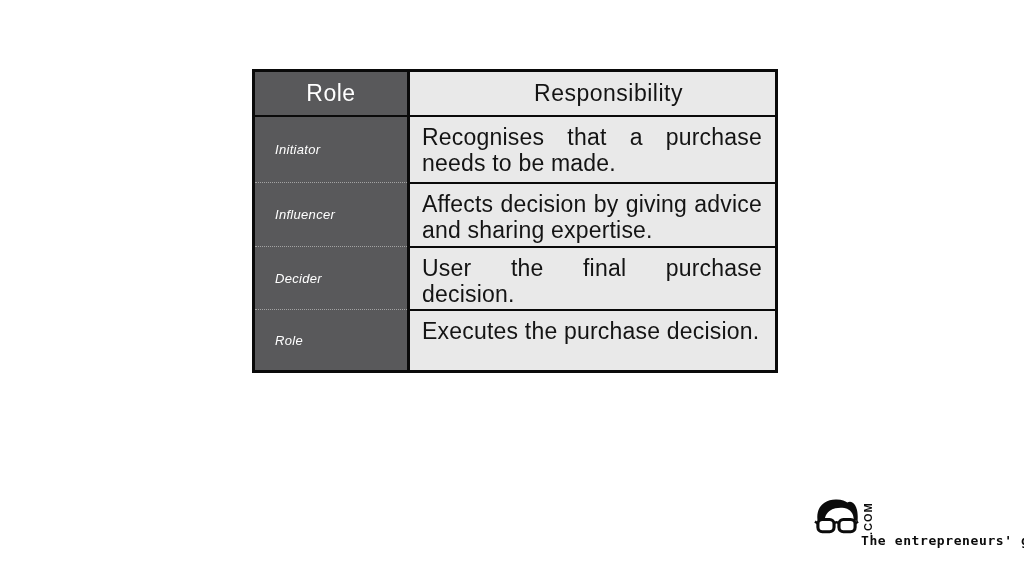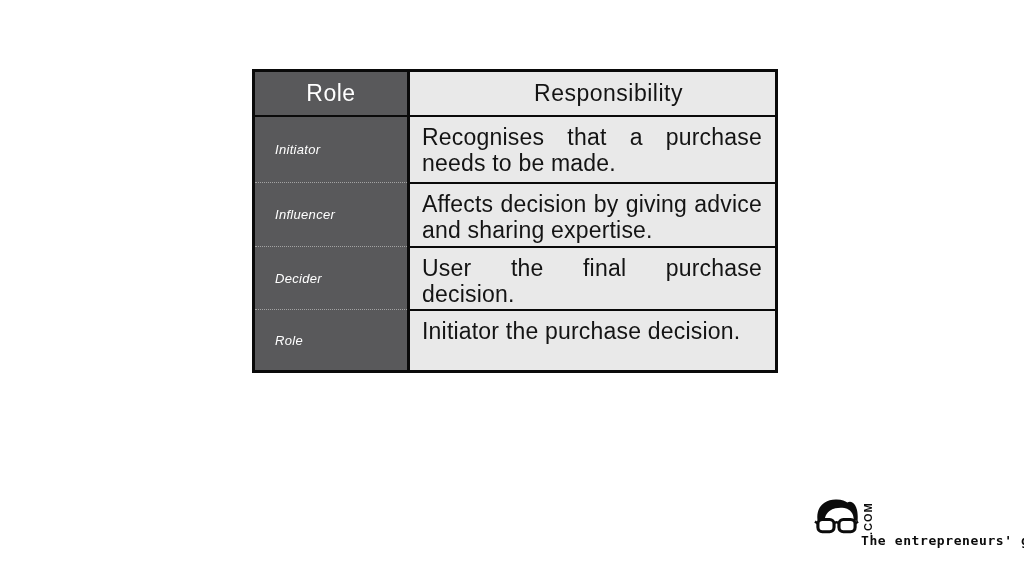--- a/index.html
+++ b/index.html
@@ -156,21 +156,21 @@
       <tr>
         <td class="role">Influencer</td>
         <td class="resp">Affects decision by giving advice and sharing expertise.</td>
       </tr>
       <tr>
         <td class="role">Decider</td>
         <td class="resp">User the final purchase decision.</td>
       </tr>
       <tr>
         <td class="role">Role</td>
-        <td class="resp">Initiator the purchase decision.</td>
+        <td class="resp">Executes the purchase decision.</td>
       </tr>
     </tbody>
   </table>
 
   <div class="logo">
     <svg class="logo-face" viewBox="0 0 48 48" xmlns="http://www.w3.org/2000/svg" aria-hidden="true">
 
       <path fill="#0b0b0b" d="M5,26 C2,11 10,2.5 23,2 C29,1.7 33,3.5 35,5
                C38,3.5 41,4.5 43,8 C45.5,12 46,18 45.5,24
                L41.5,23.5 C42,16.5 38,11 30,10.5

